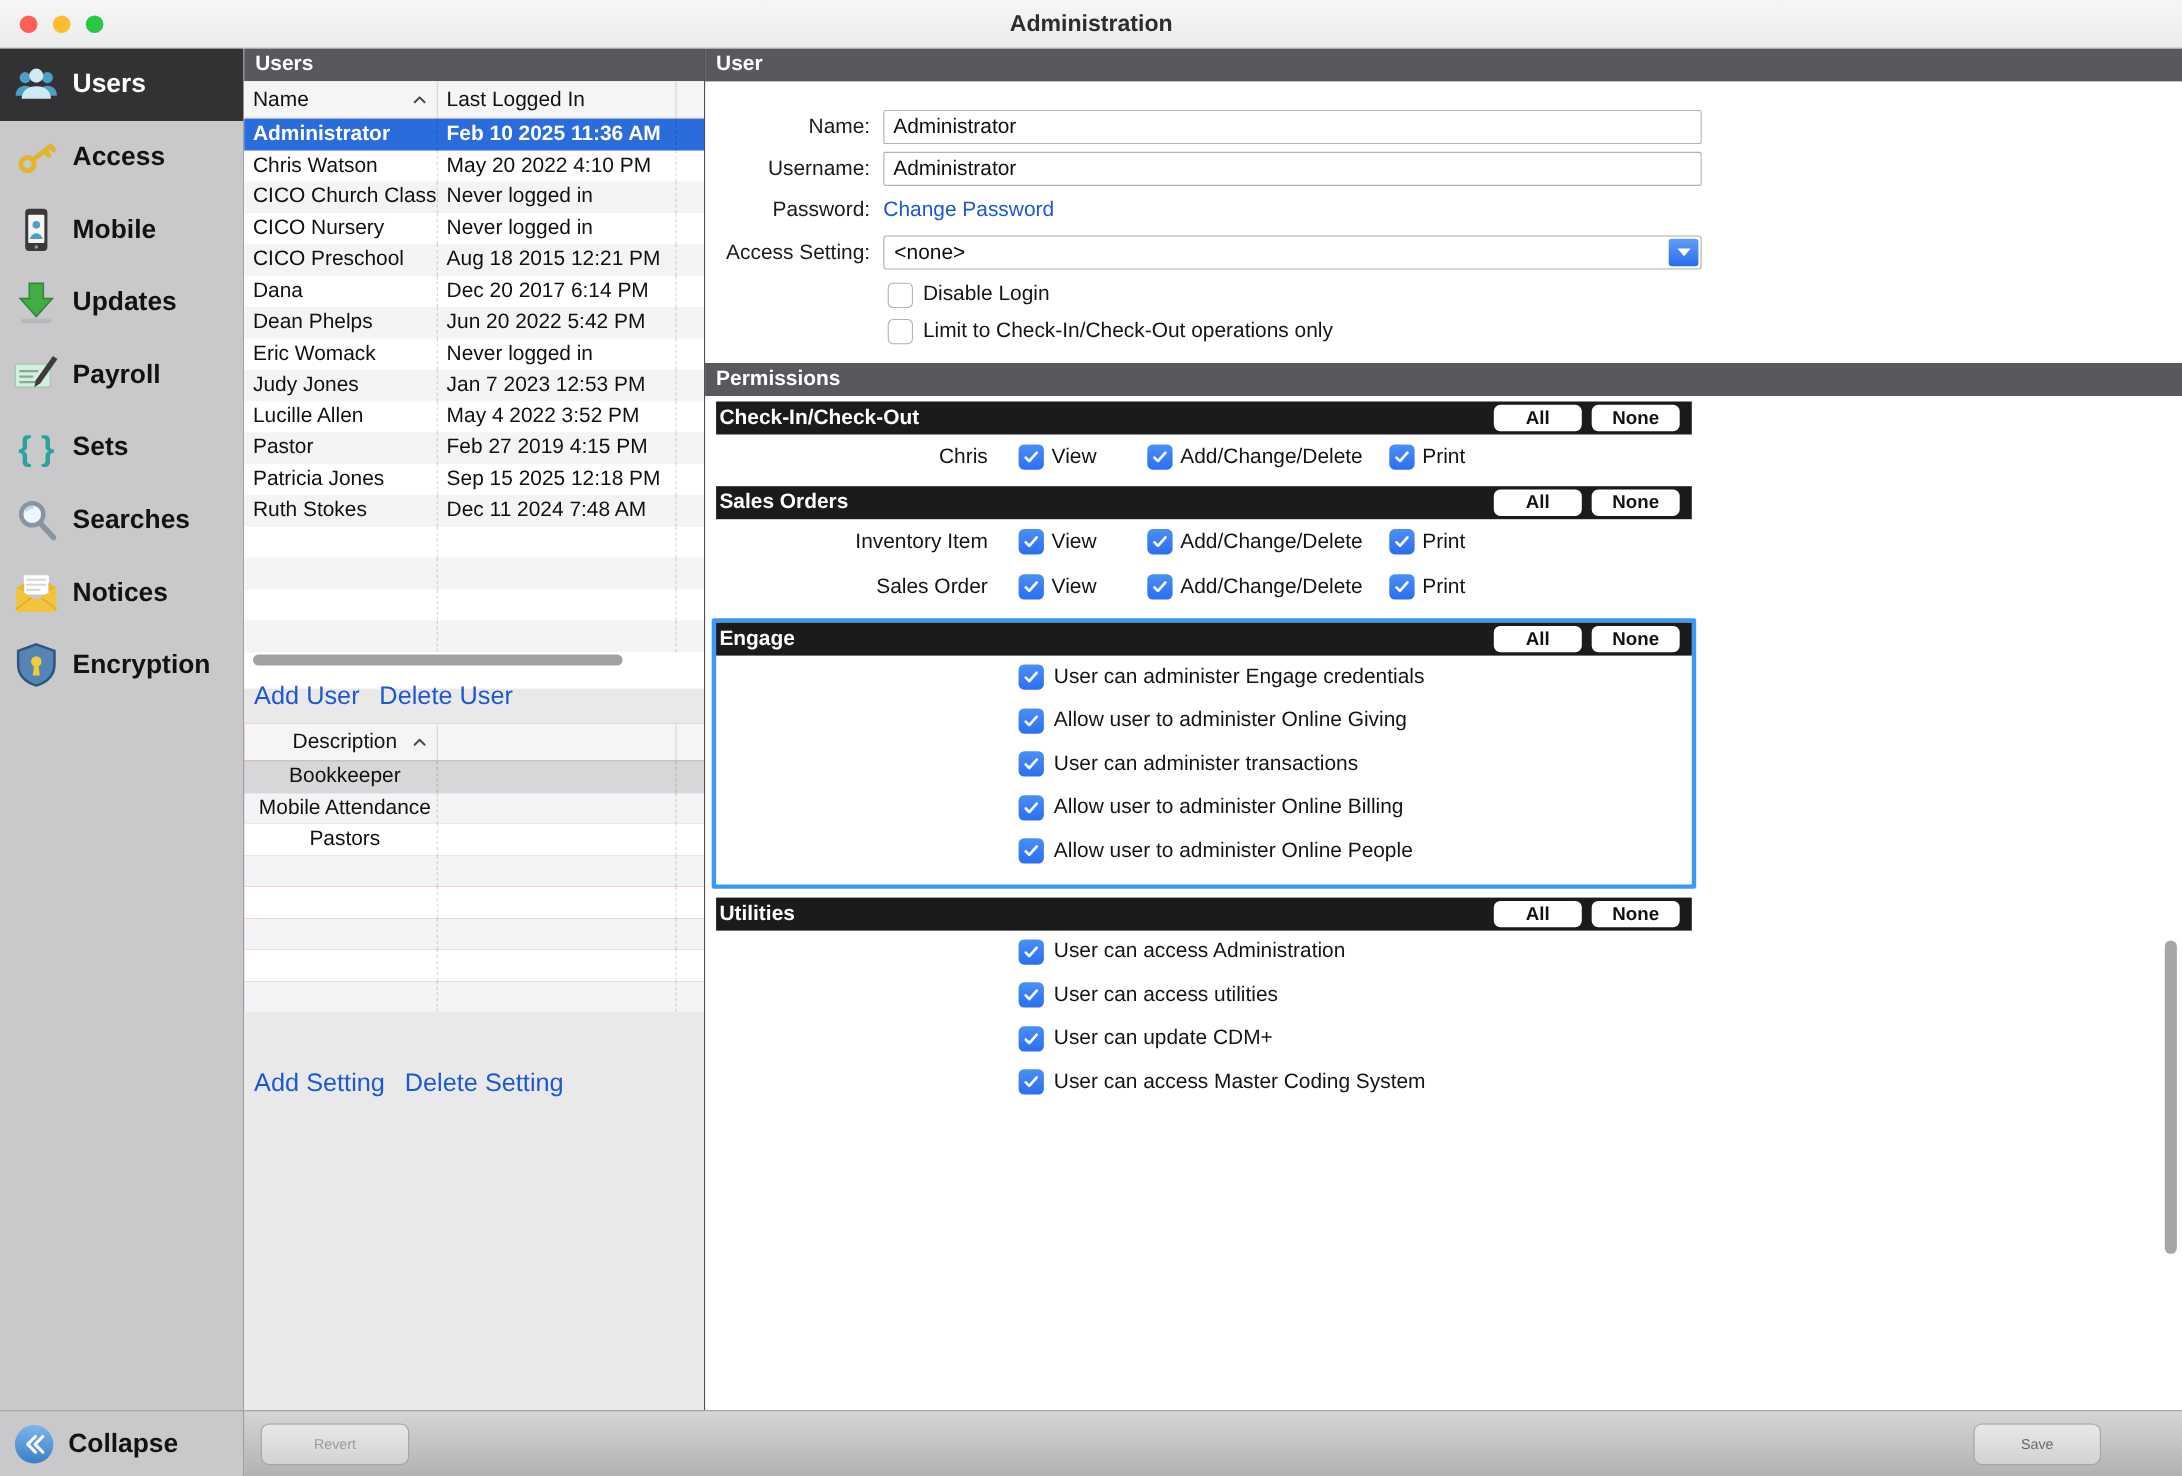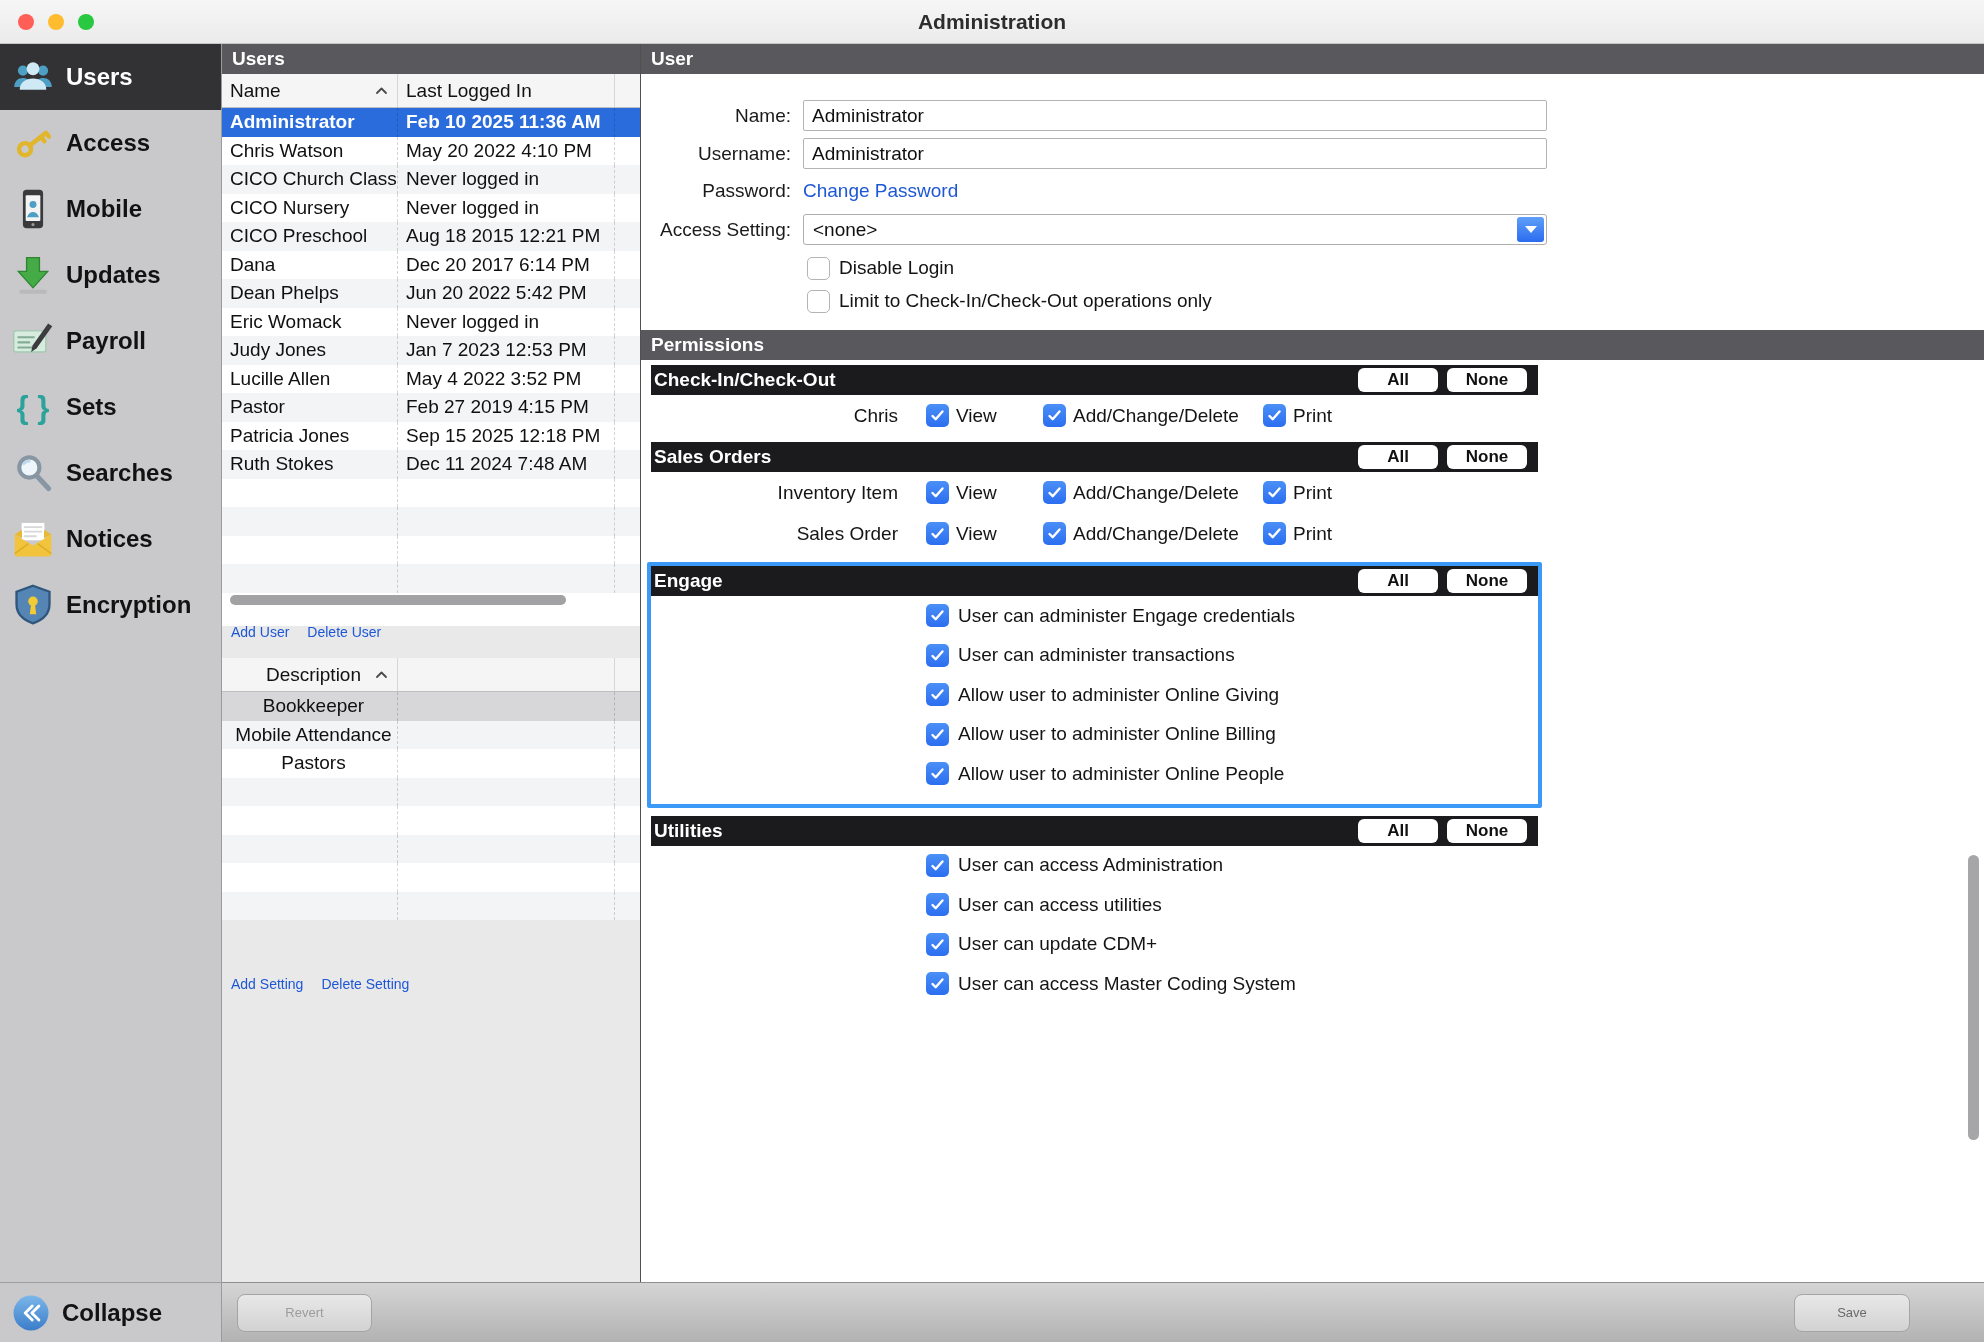--- a/index.html
+++ b/index.html
@@ -60,21 +60,21 @@
   .t-row.gray-selected { background: #d7d7d9; }
   .td { padding-left: 8px; border-right: 1px dashed rgba(0,0,0,0.16); white-space: nowrap; overflow: hidden; }
   .td-c1 { width: 176px; }
   .td-c2 { width: 217px; }
   .hscroll-thumb {
     position: absolute; left: 8px; top: 521px; width: 336px; height: 10px;
     background: #a2a2a4; border-radius: 5px;
   }
   .table-actions { position: absolute; left: 0; width: 418px; display: flex; gap: 18px; align-items: center; padding-left: 9px; }
   #users-actions { top: 566px; height: 44px; }
-  .action-link { color: var(--link-blue, #1d57d6); font-size: 14px; font-weight: 500; text-decoration: none; cursor: pointer; }
+  .action-link { color: var(--link-blue, #1d57d6); font-size: 23px; font-weight: 500; text-decoration: none; cursor: pointer; }
   #as-header { position: absolute; top: 616px; left: 0; width: 418px; }
   #as-table { position: absolute; top: 614px; left: 0; width: 418px; height: 262px; background: #ec4899; text-align: center; }
   #as-actions { top: 918px; height: 44px; }
   
   #right { position: absolute; top: 44px; left: 640px; width: 1344px; bottom: 60px; background: #fff; border-left: 1px solid #515154; }
   #right .panel-header { width: 100%; }
   .form-label { position: absolute; left: 0; width: 150px; text-align: right; font-size: 19px; color: #1a1a1a; }
   .text-input {
     position: absolute; left: 162px; width: 744px; height: 31px;
     border: 1px solid #b3b3b3; border-radius: 2px; font-size: 19px; padding-left: 8px;
@@ -540,29 +540,29 @@
             </svg>
           </span>
           <span class="po-label">User can administer Engage credentials</span>
         </div>
         <div class="perm-option-row">
           <span class="cb checked">
             <svg viewBox="0 0 17 17" width="17" height="17">
               <path d="M3.5 9l3.2 3.2L13.5 4.5" stroke="#fff" stroke-width="2.4" fill="none" stroke-linecap="round" stroke-linejoin="round"></path>
             </svg>
           </span>
+          <span class="po-label">Allow user to administer Online Giving</span>
+        </div>
+        <div class="perm-option-row">
+          <span class="cb checked">
+            <svg viewBox="0 0 17 17" width="17" height="17">
+              <path d="M3.5 9l3.2 3.2L13.5 4.5" stroke="#fff" stroke-width="2.4" fill="none" stroke-linecap="round" stroke-linejoin="round"></path>
+            </svg>
+          </span>
           <span class="po-label">User can administer transactions</span>
-        </div>
-        <div class="perm-option-row">
-          <span class="cb checked">
-            <svg viewBox="0 0 17 17" width="17" height="17">
-              <path d="M3.5 9l3.2 3.2L13.5 4.5" stroke="#fff" stroke-width="2.4" fill="none" stroke-linecap="round" stroke-linejoin="round"></path>
-            </svg>
-          </span>
-          <span class="po-label">Allow user to administer Online Giving</span>
         </div>
         <div class="perm-option-row">
           <span class="cb checked">
             <svg viewBox="0 0 17 17" width="17" height="17">
               <path d="M3.5 9l3.2 3.2L13.5 4.5" stroke="#fff" stroke-width="2.4" fill="none" stroke-linecap="round" stroke-linejoin="round"></path>
             </svg>
           </span>
           <span class="po-label">Allow user to administer Online Billing</span>
         </div>
         <div class="perm-option-row">

